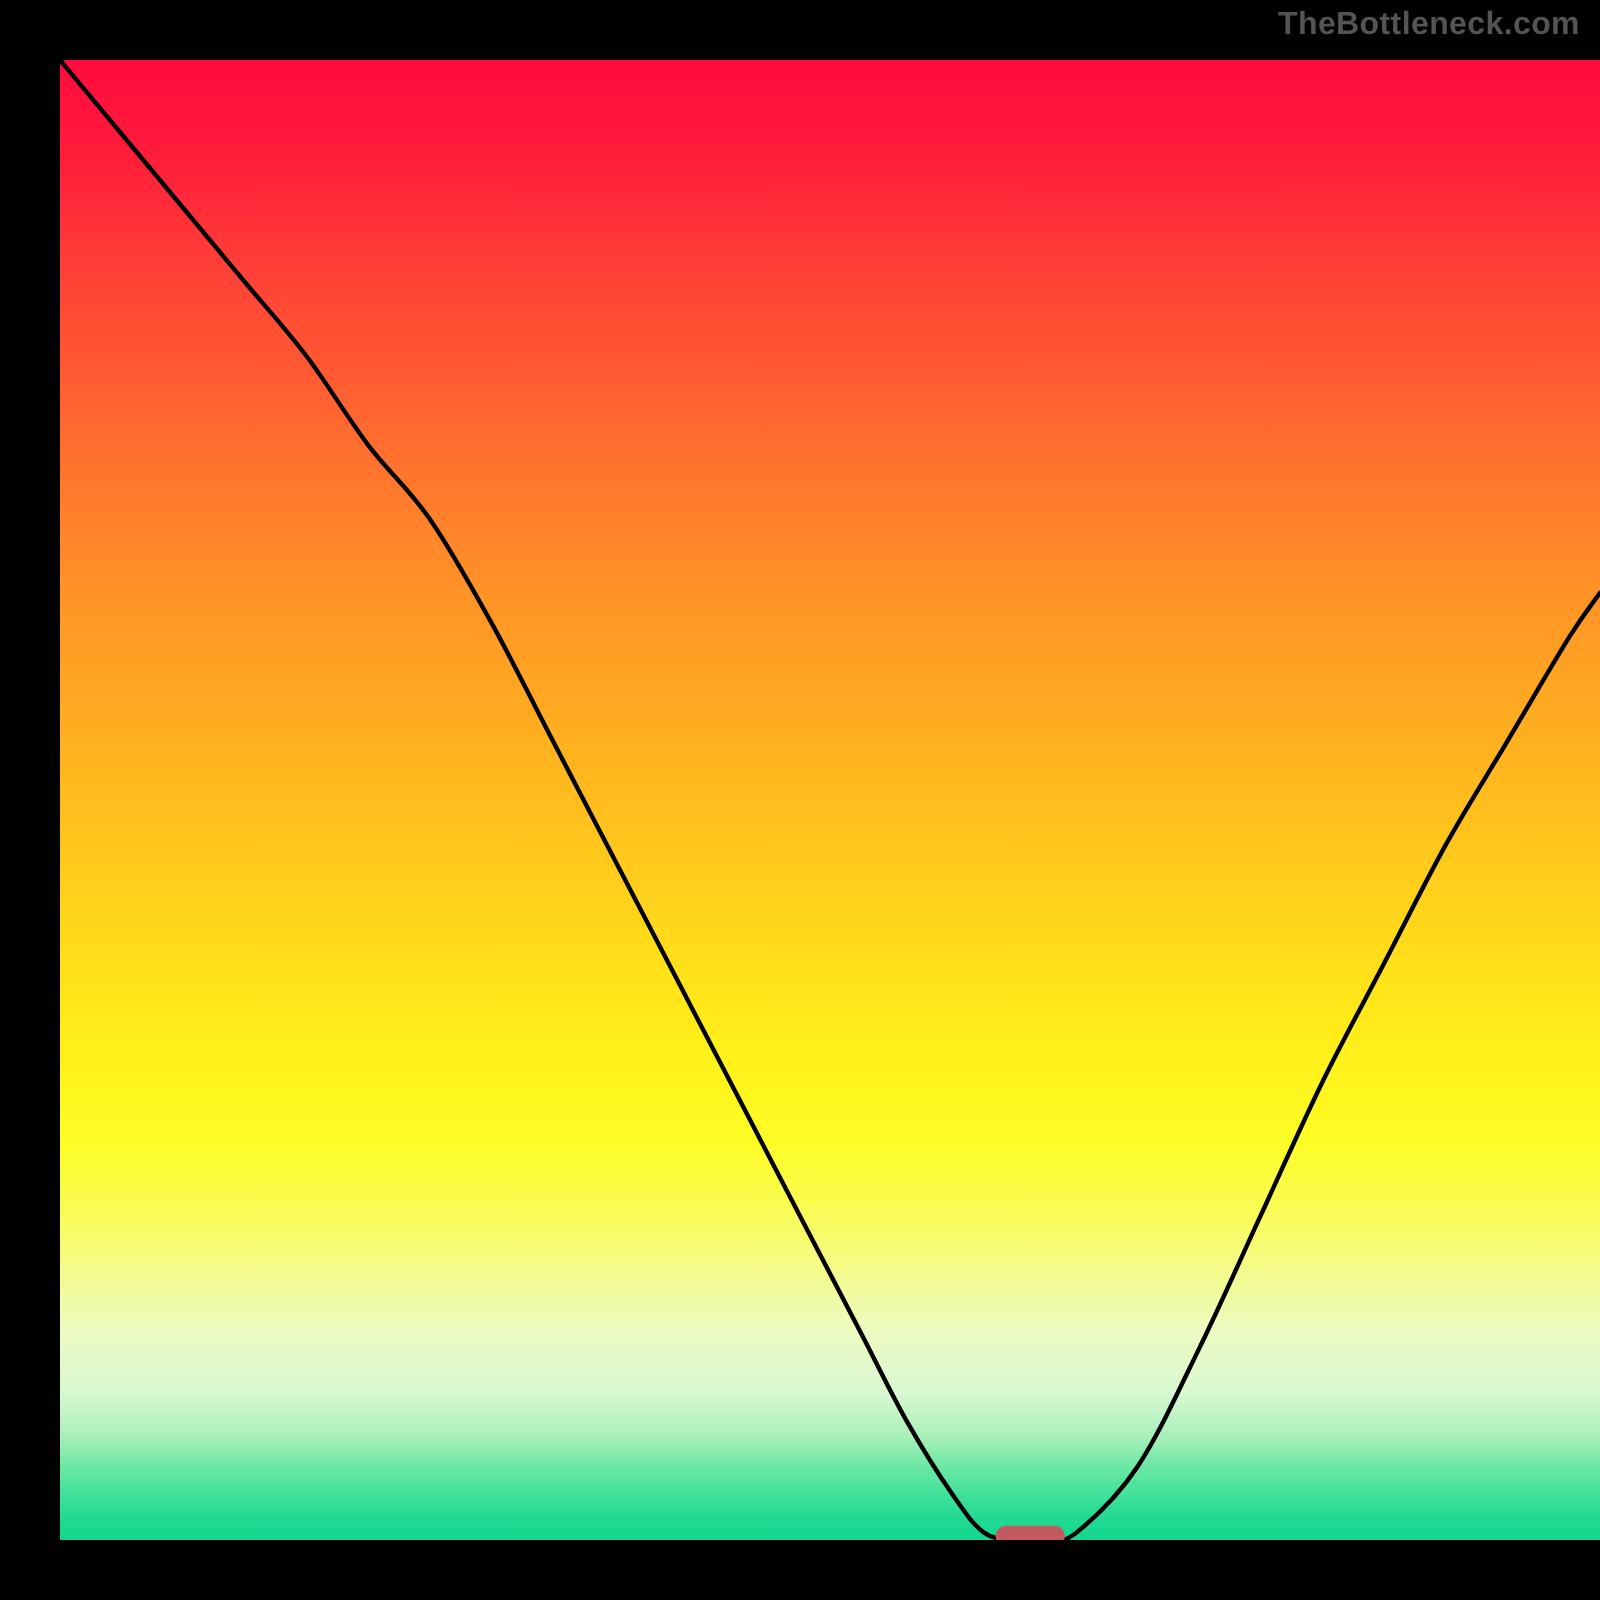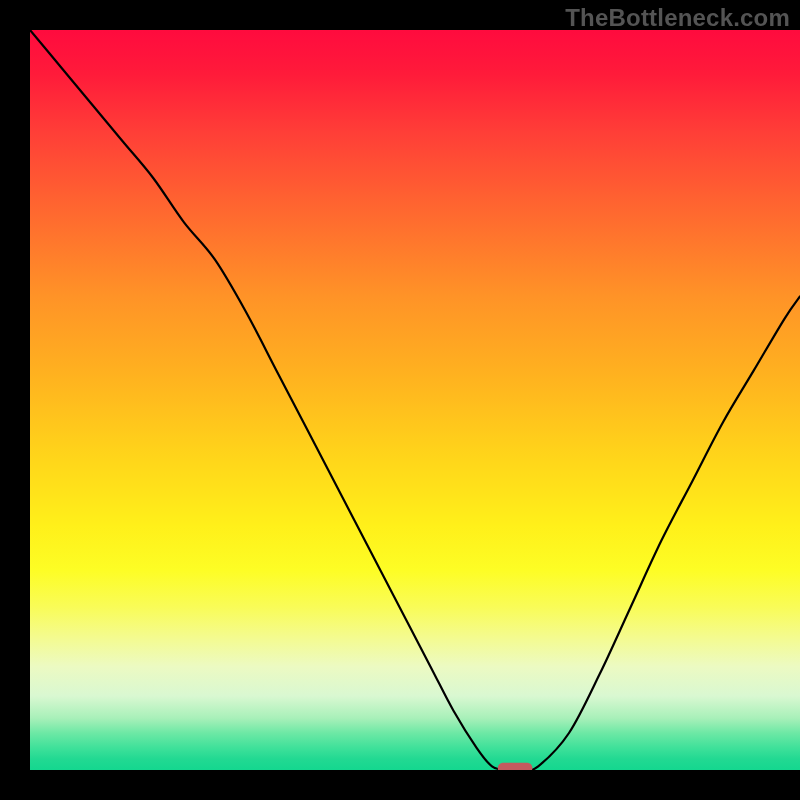--- a/index.html
+++ b/index.html
@@ -15,21 +15,21 @@
     position: relative;
     width: 800px;
     height: 800px;
     background: #000;
   }
   .watermark {
     position: absolute;
     top: 4px;
     right: 10px;
     color: #545454;
-    font-size: 24px;
+    font-size: 16px;
     font-weight: 600;
     letter-spacing: 0.2px;
     z-index: 10;
   }
   .plot-area {
     position: absolute;
     left: 30px;
     top: 30px;
     width: 770px;
     height: 740px;

